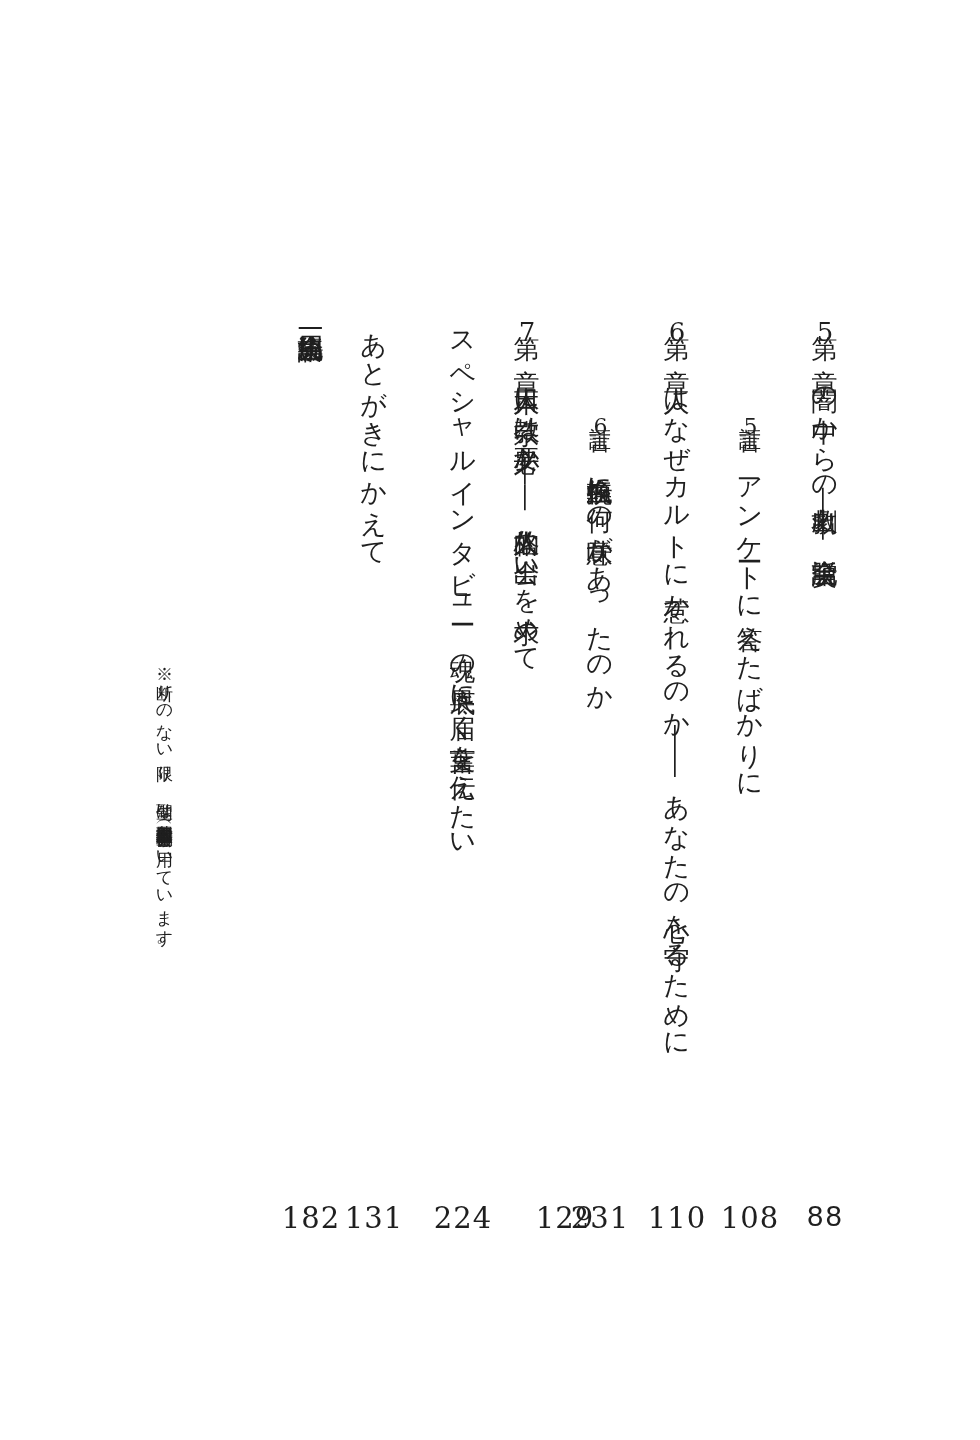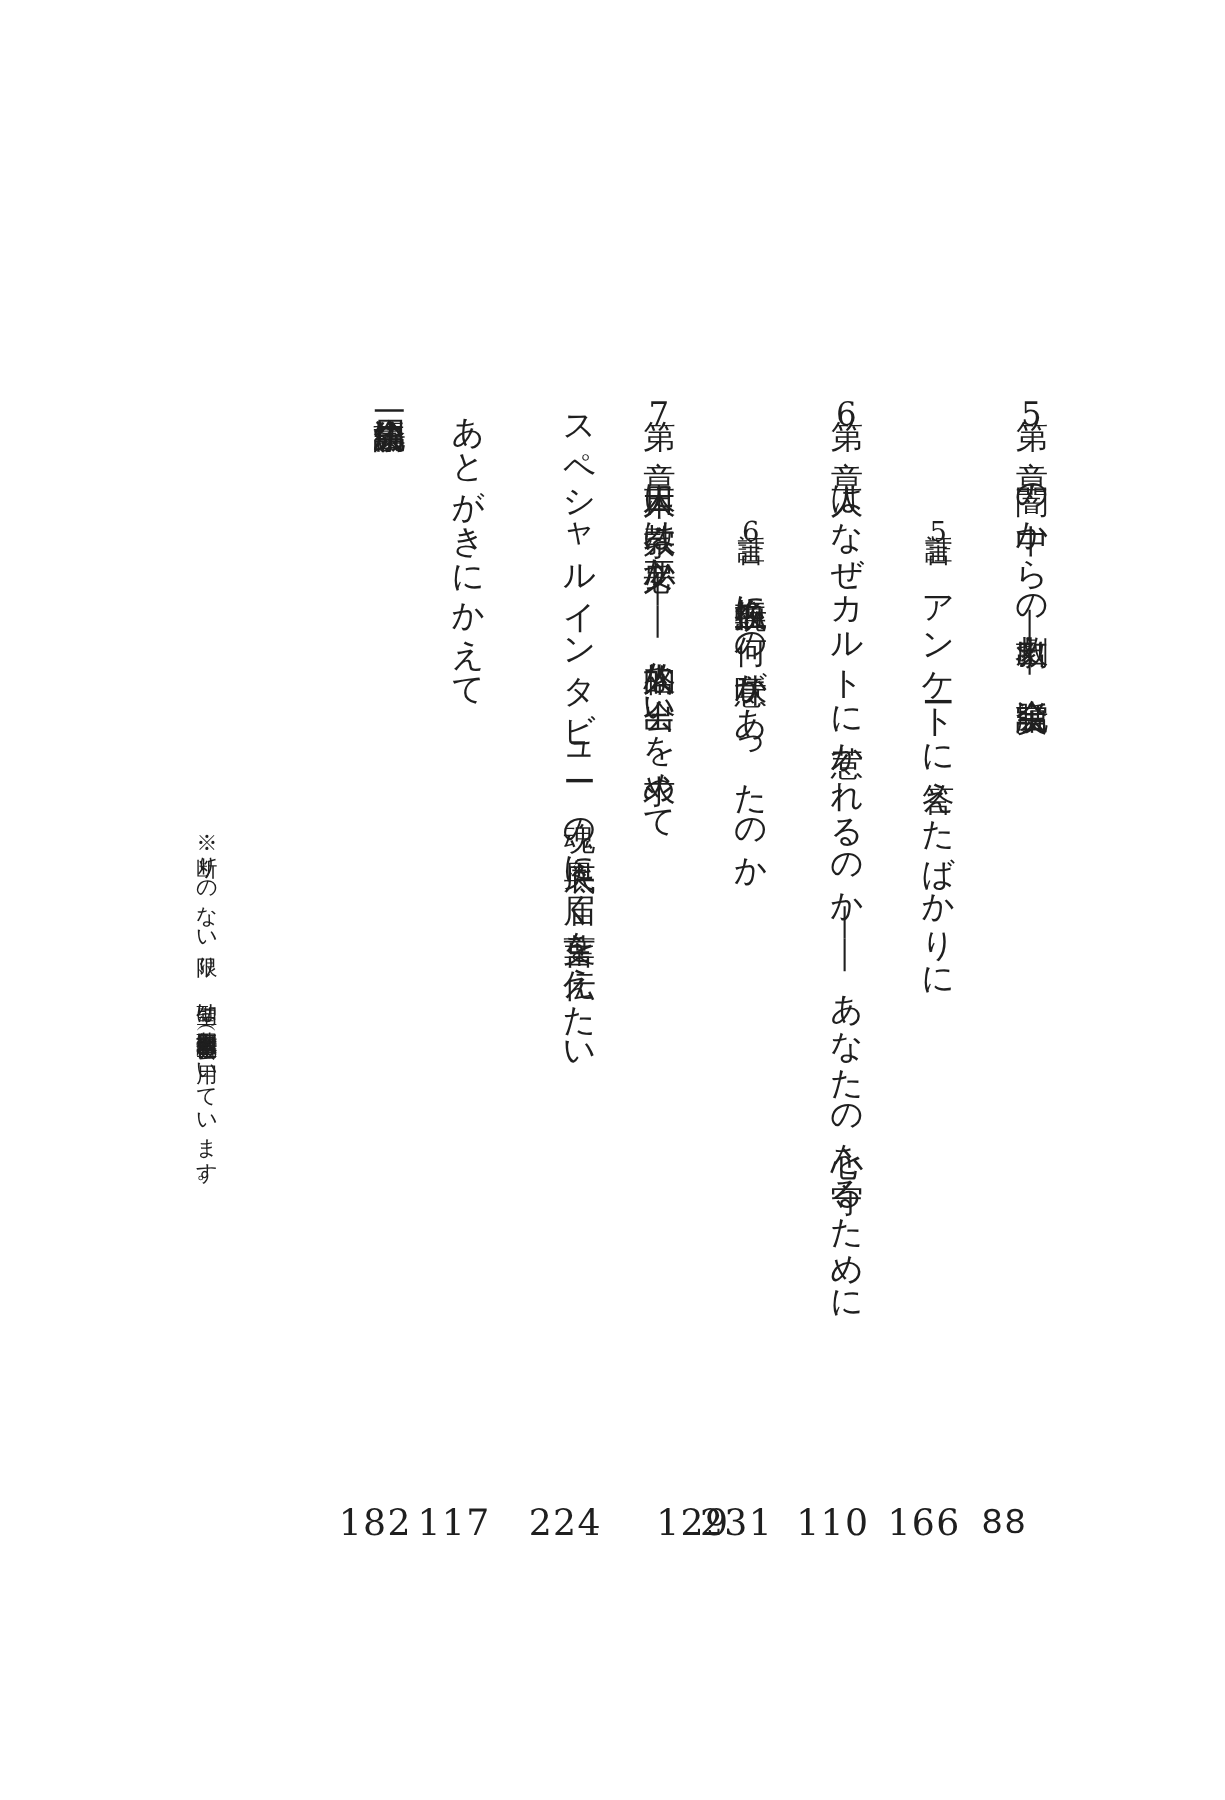--- a/index.html
+++ b/index.html
@@ -36,20 +36,21 @@
     text-orientation: upright;
   }
   .toc-col .title.after-label {
     margin-inline-start: 18px;
   }
   
   .pagenum {
     position: absolute;
     top: 1203px;
     width: 80px;
+    text-align: center;
     font-size: 29px;
     line-height: 1.1;
     letter-spacing: 1px;
   }
   
   .footnote {
     position: absolute;
     writing-mode: vertical-rl;
     text-orientation: mixed;
     left: 156px;
@@ -91,23 +92,23 @@
 
   <div class="toc-col" style="left:361px; top:315px;">
     <span class="title">あとがきにかえて</span>
   </div>
 
   <div class="toc-col" style="left:298px; top:315px;">
     <span class="title">統一協会用語集</span>
   </div>
 
   <div class="pagenum" style="left:785px;font-family:Liberation Mono, monospace;">88</div>
-  <div class="pagenum" style="left:710px;">166</div>
+  <div class="pagenum" style="left:710px;">108</div>
   <div class="pagenum" style="left:637px;">110</div>
   <div class="pagenum" style="left:560px;">231</div>
   <div class="pagenum" style="left:487px;padding-left:38px;">129</div>
   <div class="pagenum" style="left:423px;">224</div>
-  <div class="pagenum" style="left:334px;">117</div>
+  <div class="pagenum" style="left:334px;">131</div>
   <div class="pagenum" style="left:271px;">182</div>
 
   <div class="footnote">※断りのない限り、聖句は新共同訳聖書（日本聖書協会）を用いています。</div>
 
 </div>
 
 </body></html>

